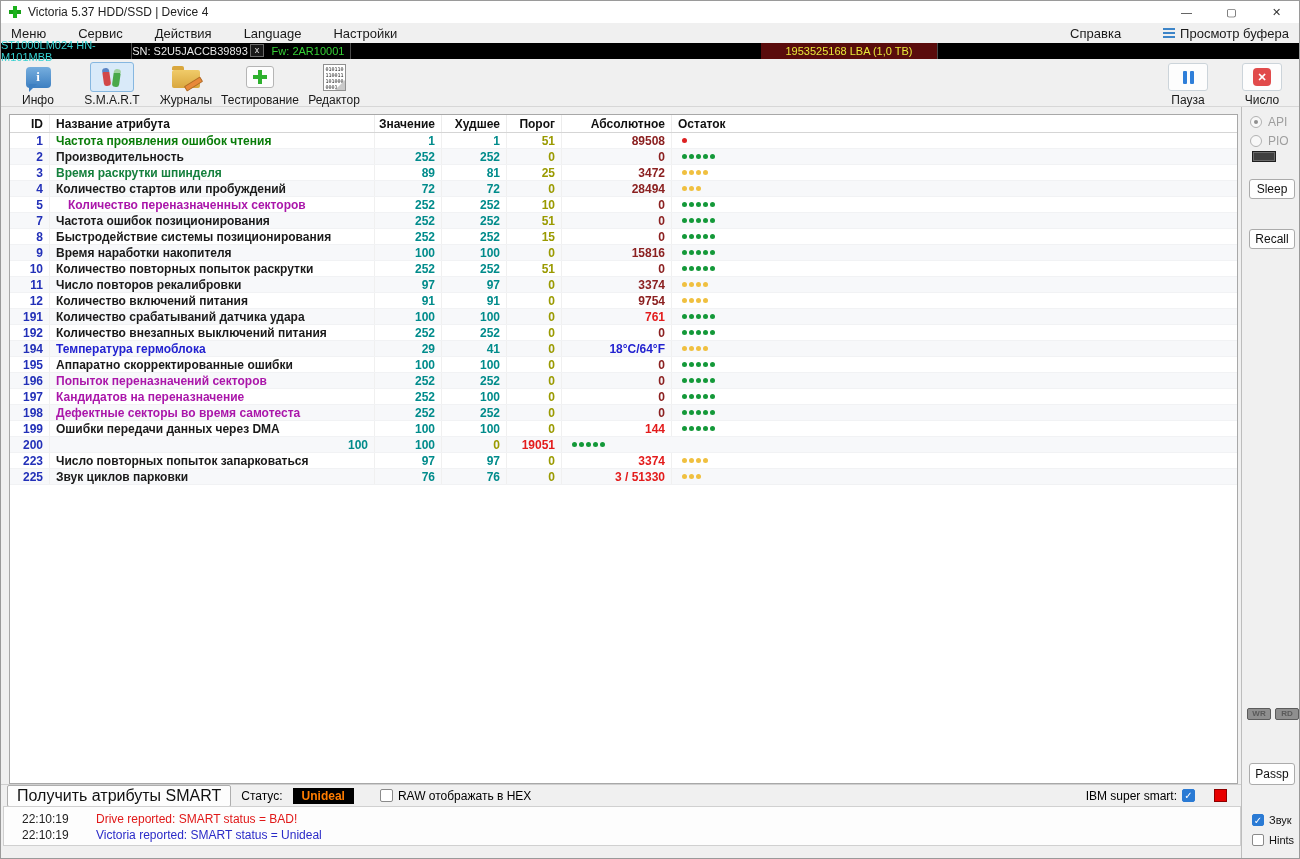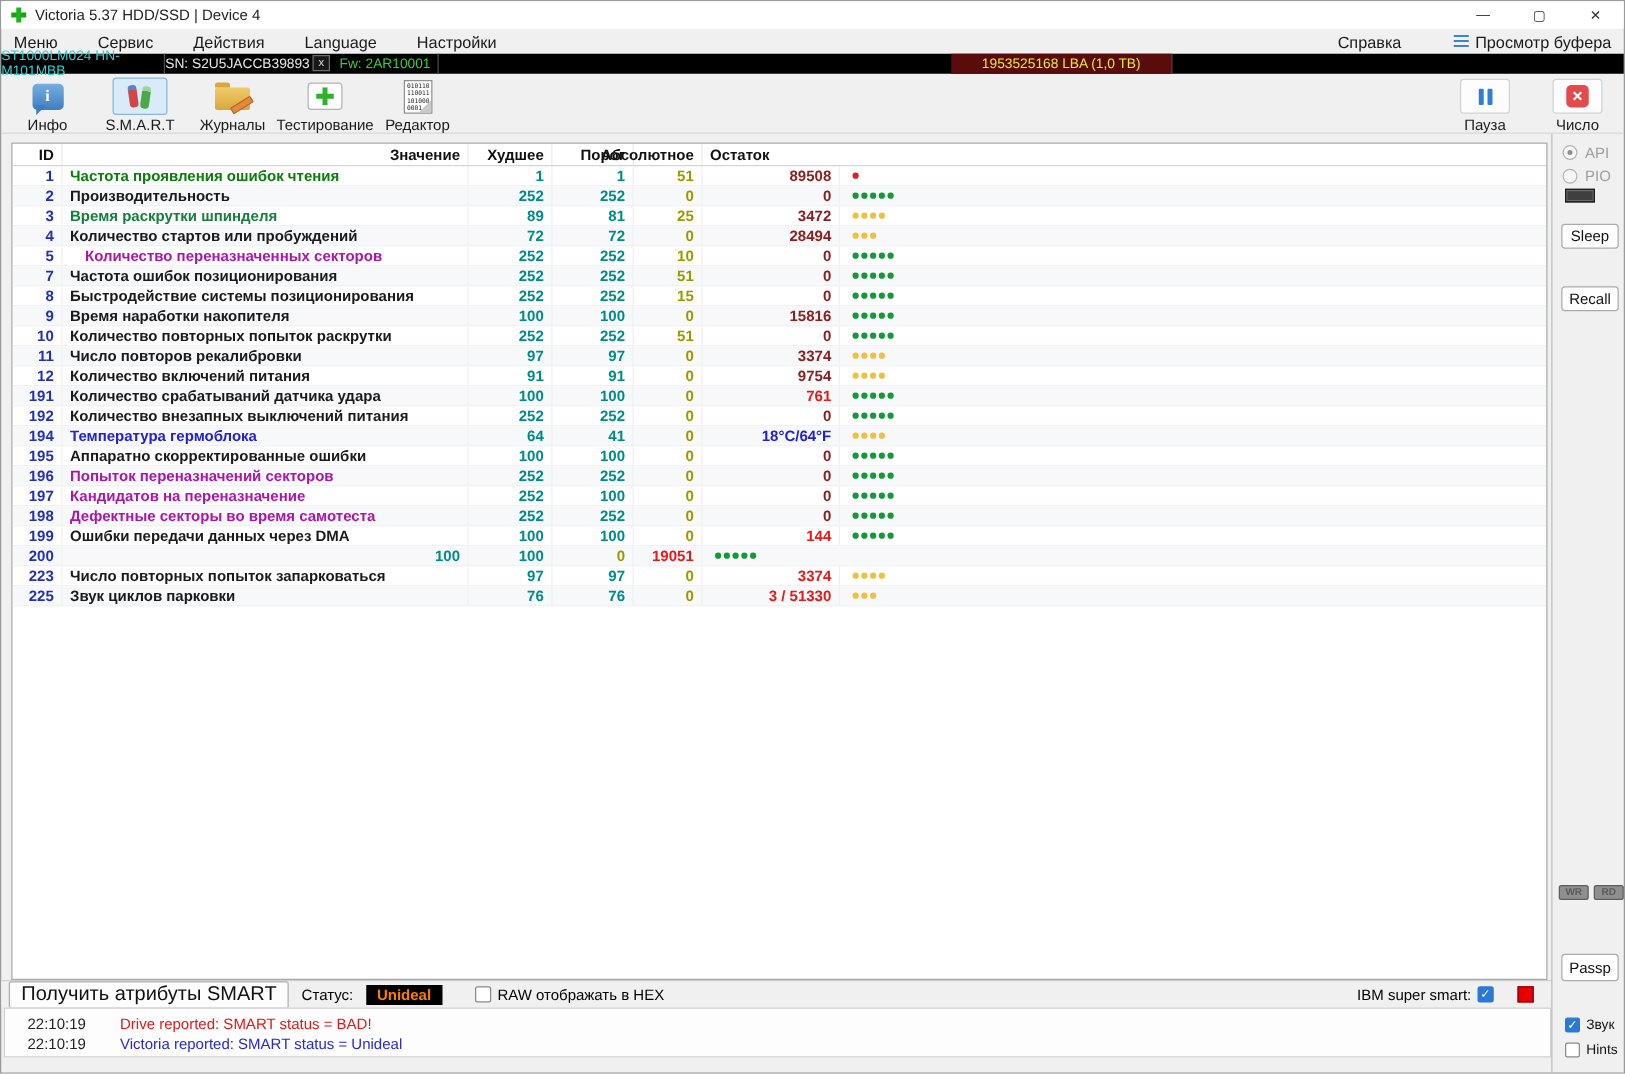--- a/index.html
+++ b/index.html
@@ -207,20 +207,21 @@
       <span class="tlabel">Число</span>
     </div>
   </div>
 
   <div class="content">
     <div class="left-col">
 
       <div class="table-panel">
         <div class="trow thead">
           <div class="c-right">ID</div>
+          <div class="c-left">Название атрибута</div>
           <div class="c-right">Значение</div>
           <div class="c-right">Худшее</div>
           <div class="c-right">Порог</div>
           <div class="c-right">Абсолютное</div>
           <div class="c-left" style="border-right:none">Остаток</div>
         </div>
         <div class="tbody">
             <div class="trow drow">
     <div class="c-right" style="color: rgb(34, 48, 184);">1</div>
     <div class="c-left" style="color: rgb(10, 125, 10);">Частота проявления ошибок чтения</div>
@@ -403,21 +404,21 @@
                 <span class="dot" style="background: rgb(20, 153, 57);"></span>
                 <span class="dot" style="background: rgb(20, 153, 57);"></span>
                 <span class="dot" style="background: rgb(20, 153, 57);"></span>
                 <span class="dot" style="background: rgb(20, 153, 57);"></span>
                 <span class="dot" style="background: rgb(20, 153, 57);"></span>
               </div>
   </div>
             <div class="trow drow alt">
     <div class="c-right" style="color: rgb(34, 48, 184);">194</div>
     <div class="c-left" style="color: rgb(34, 34, 208);">Температура гермоблока</div>
-    <div class="c-right" style="color: rgb(0, 139, 139);">64</div>
+    <div class="c-right" style="color: rgb(0, 139, 139);">29</div>
     <div class="c-right" style="color: rgb(0, 139, 139);">41</div>
     <div class="c-right" style="color: rgb(154, 154, 0);">0</div>
     <div class="c-right" style="color: rgb(34, 34, 208);">18°C/64°F</div>
     <div class="c-dots" style="border-right:none">
                 <span class="dot" style="background: rgb(240, 192, 64);"></span>
                 <span class="dot" style="background: rgb(240, 192, 64);"></span>
                 <span class="dot" style="background: rgb(240, 192, 64);"></span>
                 <span class="dot" style="background: rgb(240, 192, 64);"></span>
               </div>
   </div>

